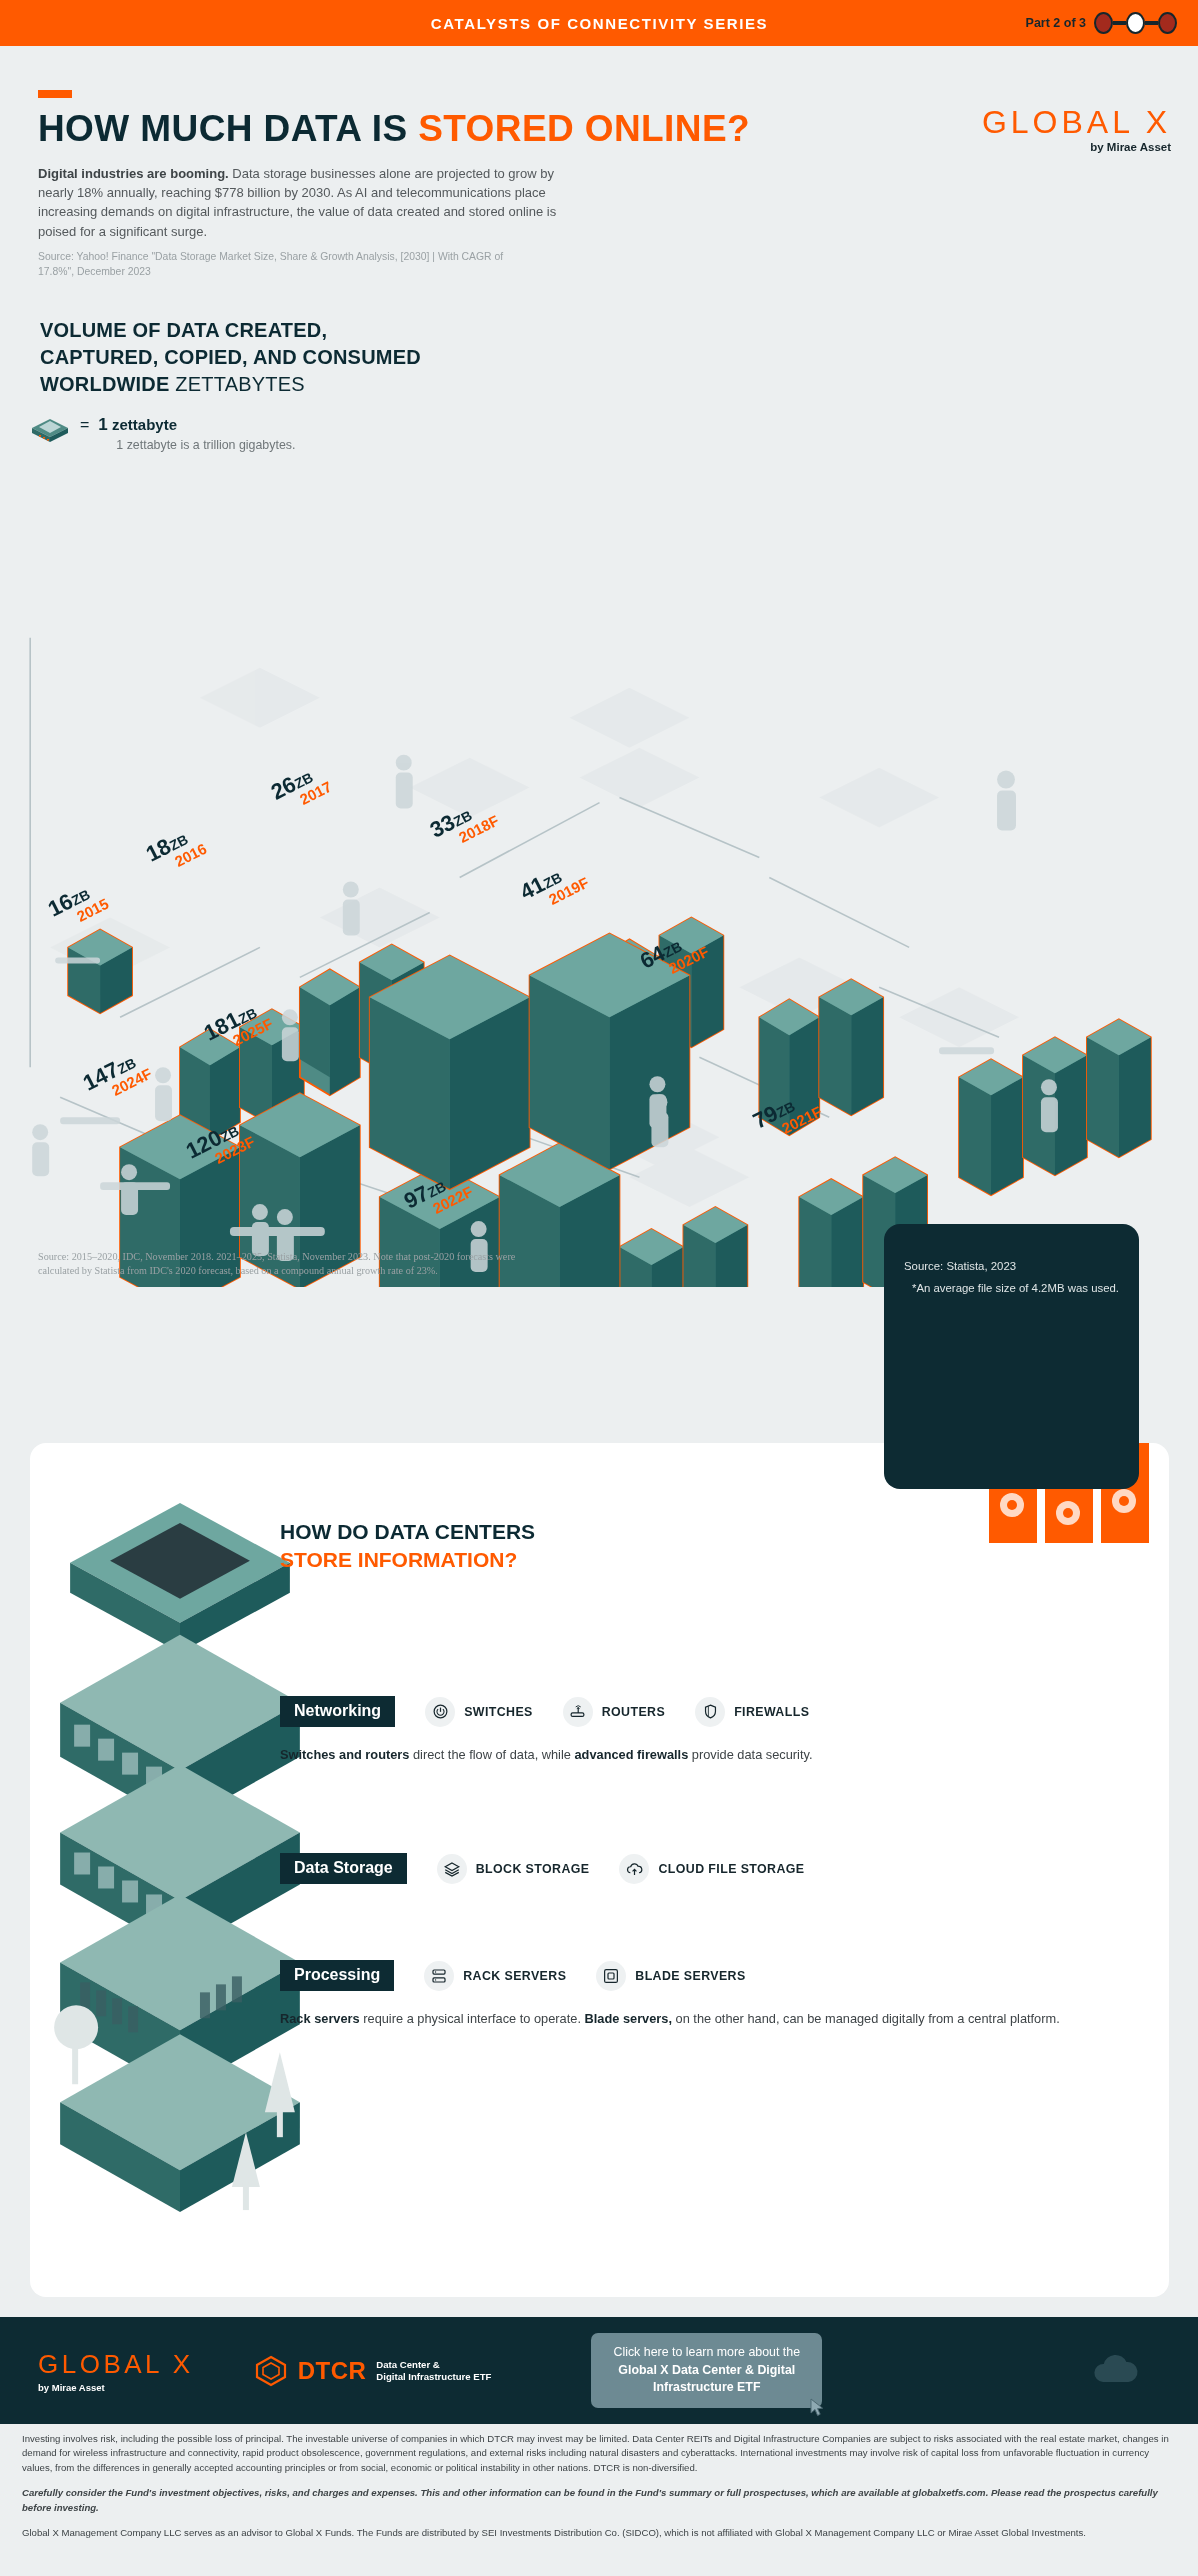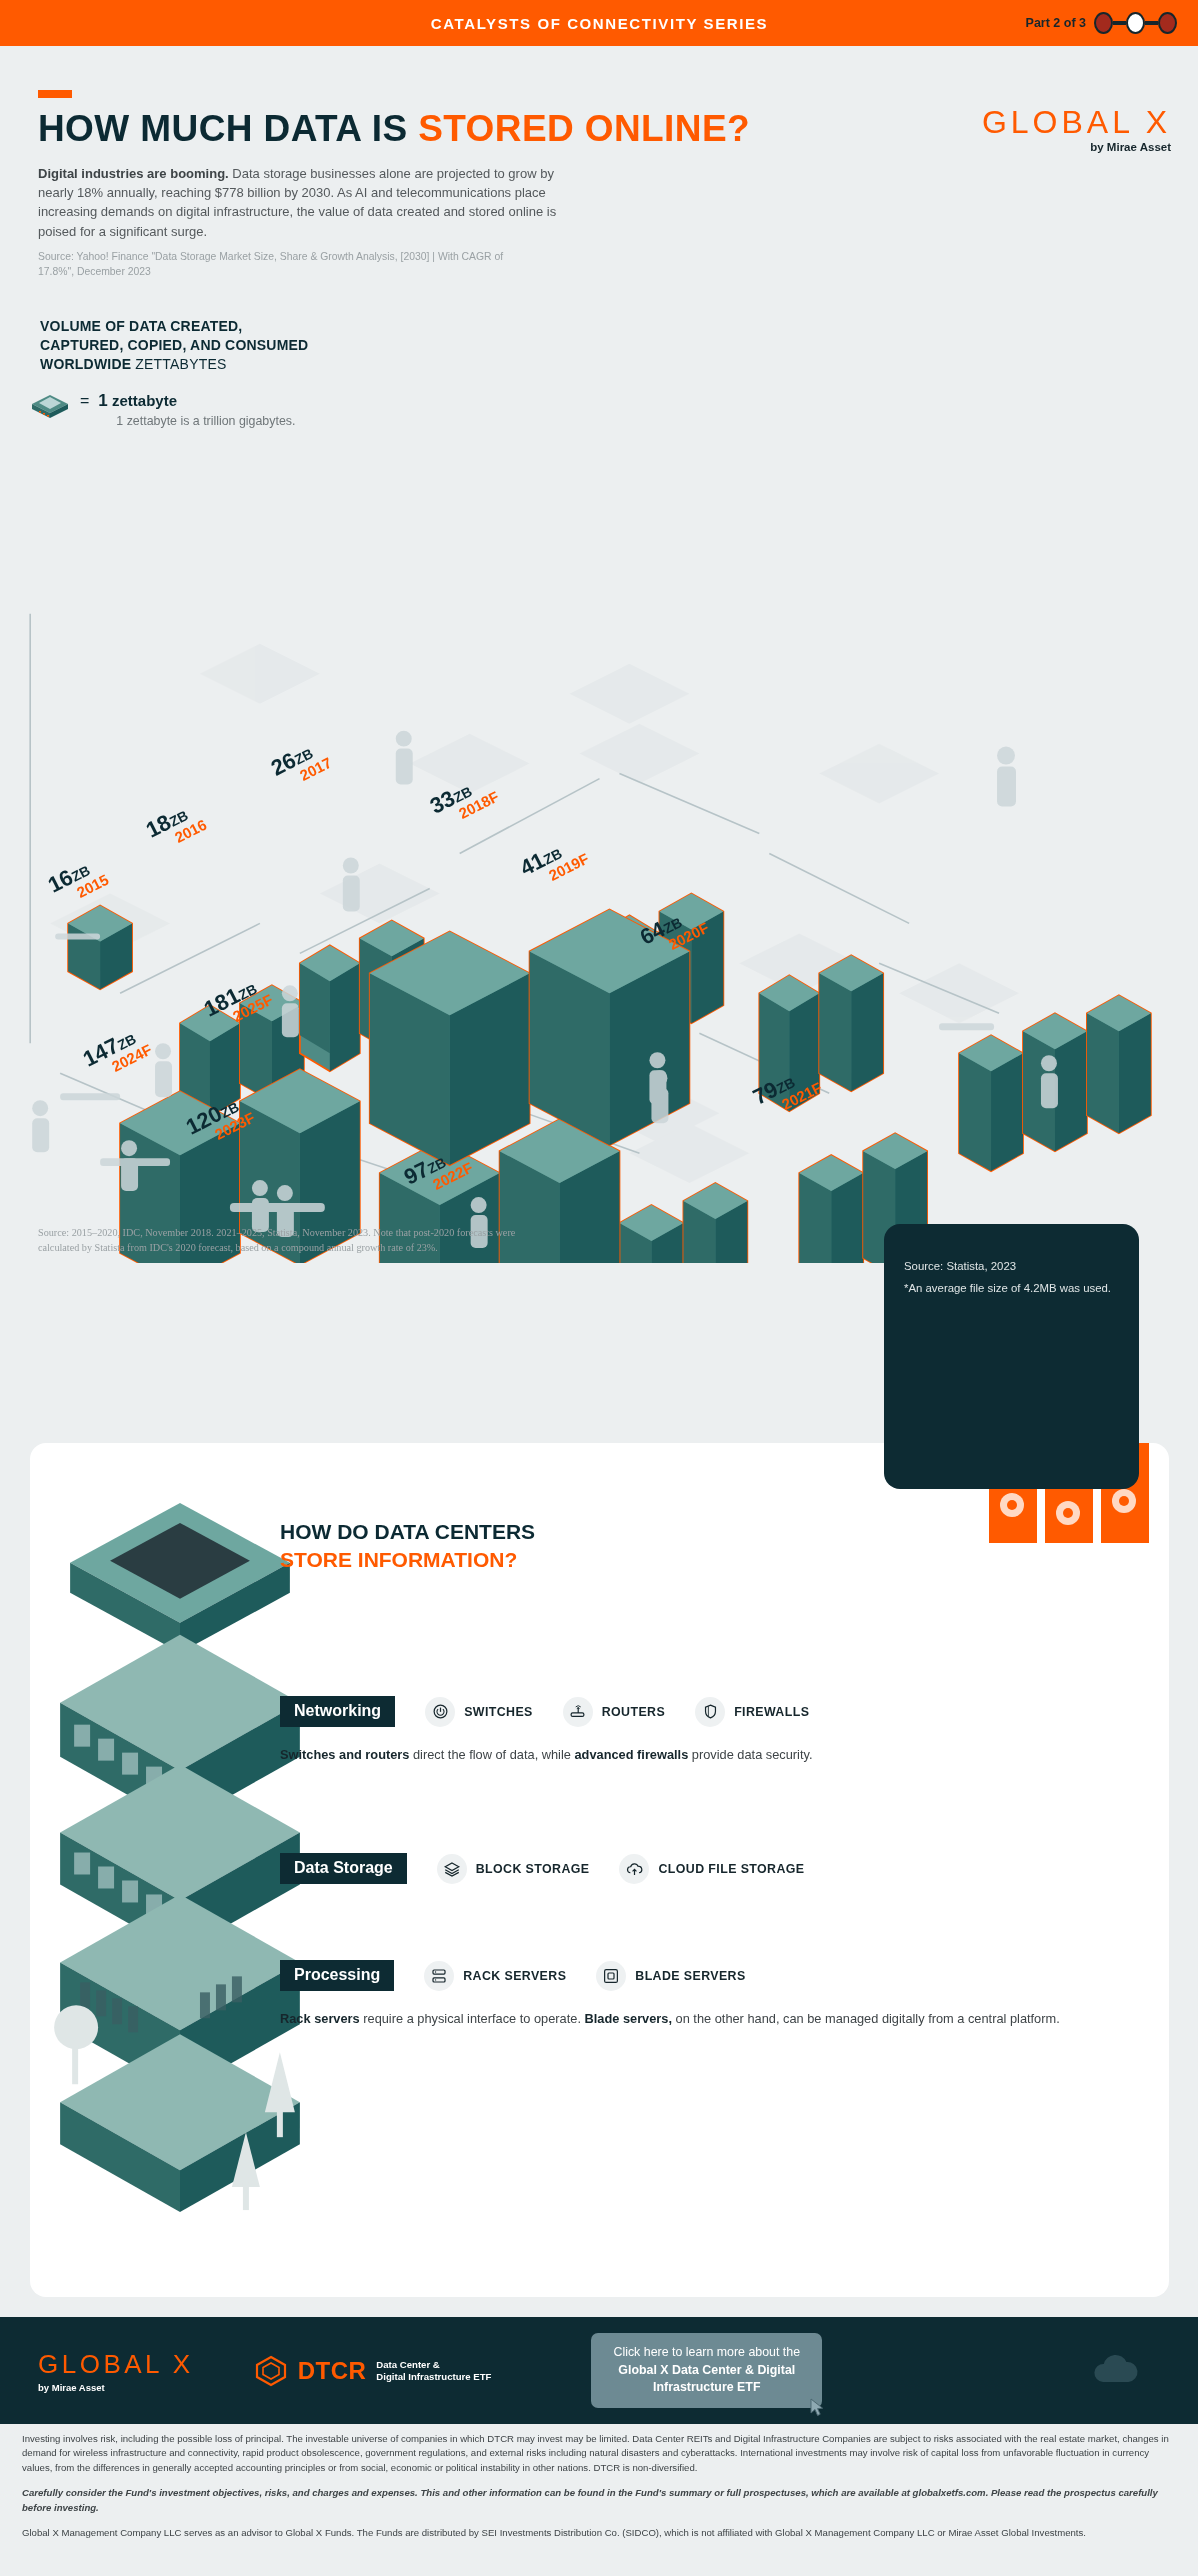--- a/index.html
+++ b/index.html
@@ -52,21 +52,21 @@
     font-size: 13px; line-height: 1.48; color: #54595c;
   }
   .intro b { color: #3e4447; }
   .src-note {
     margin: 9px 0 0 8px; width: 469px;
     font-size: 10.4px; line-height: 1.42; color: #9aa1a4;
   }
 
   
   .vol-head {
-    margin: 38px 0 0 40px; font-size: 14px; font-weight: bold;
+    margin: 38px 0 0 40px; font-size: 20px; font-weight: bold;
     color: #0c2a33; line-height: 1.33; letter-spacing: 0.2px;
   }
   .vol-head .light { font-weight: 300; }
   .legend-row { display: flex; align-items: flex-start; margin: 18px 0 0 30px; }
   .legend-icon { width: 40px; height: 30px; position: relative; }
   .legend-eq { font-size: 16px; color: #0c2a33; margin: 1px 9px 0 10px; }
   .legend-txt1 { font-size: 15px; font-weight: bold; color: #0c2a33; }
   .legend-txt1 .big { font-size: 17px; }
   .legend-txt2 { font-size: 12.4px; color: #6f7679; margin-top: 3px; margin-left: 18px; }
 
@@ -89,21 +89,21 @@
   }
 
   
   .callout {
     position: absolute; left: 884px; top: 1224px; width: 255px; height: 265px;
     background: #0d2b33; border-radius: 16px; padding: 22px 20px; z-index: 6;
   }
   .callout .c-main { color: #fff; font-size: 13.3px; line-height: 1.42; }
   .callout .c-main b { font-weight: bold; }
   .callout .c-src { color: #dfe5e6; font-size: 11.4px; margin-top: 14px; }
-  .callout .c-foot { color: #dfe5e6; font-size: 11.4px; margin-top: 9px; line-height: 1.35; }
+  .callout .c-foot { color: #dfe5e6; font-size: 11.4px; margin-top: 9px; line-height: 1.35; text-align: right; }
 
   
   .panel {
     position: absolute; left: 30px; top: 1443px; width: 1139px; height: 854px;
     background: #fff; border-radius: 16px; overflow: hidden;
   }
   .panel-head {
     position: absolute; left: 250px; top: 75px;
     font-size: 21px; font-weight: bold; color: #0c2a33; line-height: 1.32;
   }

